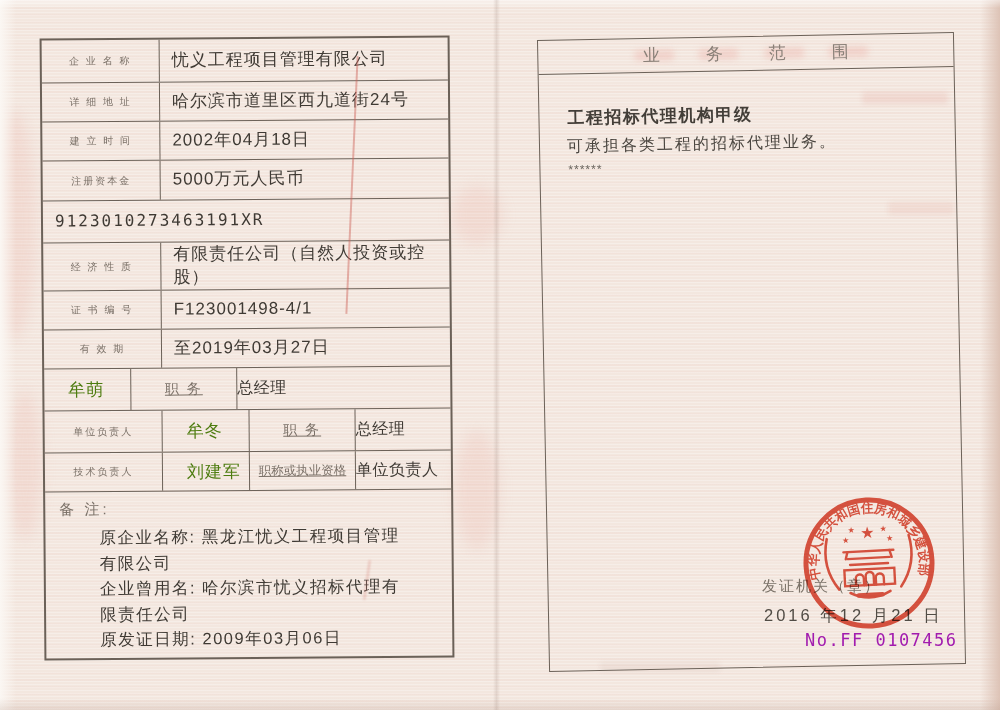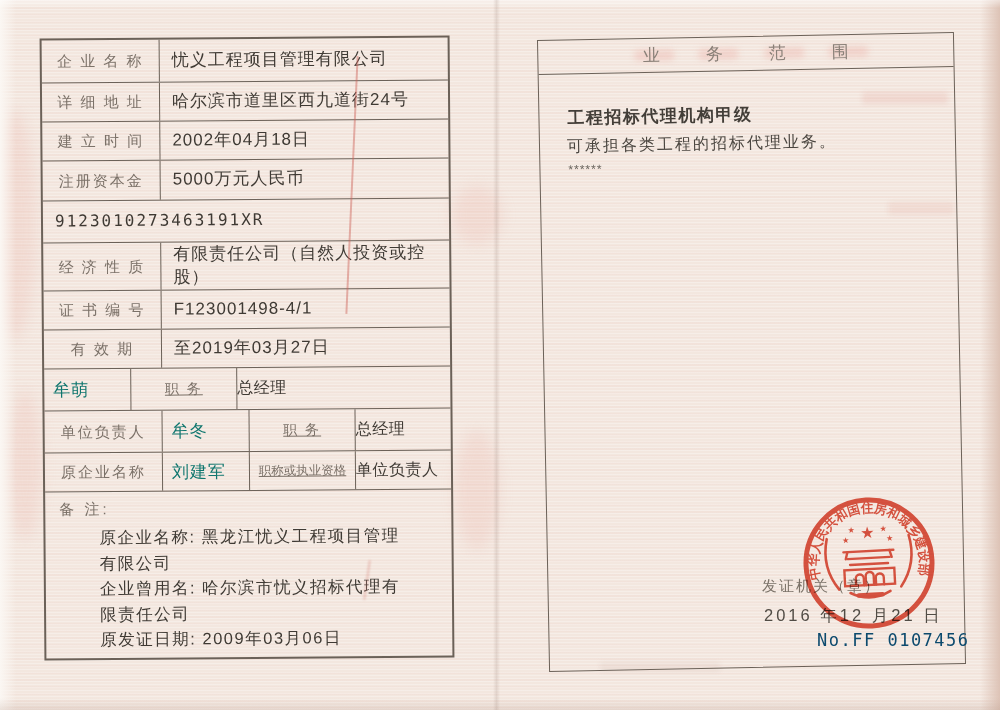--- a/index.html
+++ b/index.html
@@ -38,32 +38,32 @@
     border:2px solid #6b6158;box-sizing:border-box;
     transform:rotate(-0.45deg);
     display:flex;flex-direction:column;
   }
   .trow{display:flex;border-bottom:1.5px solid #6b6158;box-sizing:border-box;flex:0 0 auto;}
   .trow:last-child{border-bottom:none;flex:1 1 auto;}
   .h43{height:43px}.h39{height:39px}.h40{height:40px}.h42{height:42px}.h48{height:48px}
   .lblc{
     width:118px;flex:0 0 118px;border-right:1.5px solid #6b6158;box-sizing:border-box;
     display:flex;flex-direction:column;align-items:center;justify-content:center;
-    color:#7b7168;font-size:15px;letter-spacing:2px;line-height:1.15;text-align:center;
+    color:#7b7168;font-size:10px;letter-spacing:2px;line-height:1.15;text-align:center;
   }
   .lblc .sub{font-size:9px;letter-spacing:0;color:#8a8076;margin-top:2px;}
   .lblc.small{font-size:12.5px;letter-spacing:0;}
   .valc{
     flex:1 1 auto;display:flex;align-items:center;box-sizing:border-box;
     padding:2px 10px 2px 12px;color:#3f3a34;font-size:17px;letter-spacing:1px;line-height:1.3;
   }
   .valc.mono{font-family:"DejaVu Sans Mono",monospace;font-size:16px;letter-spacing:2px;}
   .namec{
     width:87px;flex:0 0 87px;border-right:1.5px solid #6b6158;box-sizing:border-box;
-    display:flex;align-items:center;padding-left:9px;color:#0f766e;font-size:17px;letter-spacing:1px;
+    display:flex;align-items:center;padding-left:24px;color:#4d7c0f;font-size:17px;letter-spacing:1px;
   }
   .titlelblc{
     width:106px;flex:0 0 106px;border-right:1.5px solid #6b6158;box-sizing:border-box;
     display:flex;align-items:center;justify-content:center;
     color:#7b7168;font-size:14px;letter-spacing:2px;text-align:center;text-decoration:underline;
   }
   .titlelblc.tight{font-size:12.5px;letter-spacing:0;}
   .titlevalc{flex:1 1 auto;display:flex;align-items:center;
     color:#3f3a34;font-size:16px;letter-spacing:0.5px;}
   .remark{display:block;padding:8px 10px 0 14px;box-sizing:border-box;}
@@ -83,22 +83,22 @@
   }
   .hsm{position:absolute;top:11px;height:11px;width:40px;border-radius:4px;
     background:rgba(236,170,160,0.35);filter:blur(3px);z-index:-1;}
   .scope-title{position:absolute;left:28px;top:66px;color:#433e38;font-size:17px;
     font-weight:bold;letter-spacing:1.5px;}
   .scope-line{position:absolute;left:27px;top:96px;color:#4a453f;font-size:16px;letter-spacing:2px;}
   .scope-end{position:absolute;left:28px;top:122px;color:#6a645d;font-size:12px;letter-spacing:1px;}
 
   .issuer{position:absolute;left:762px;top:577px;z-index:4;color:#7b7268;font-size:15px;letter-spacing:2px;}
   .idate{position:absolute;left:764px;top:605px;z-index:4;color:#514c45;font-size:16.5px;letter-spacing:3px;}
-  .serial{position:absolute;left:805px;top:630px;z-index:4;color:#0c4a6e;font-size:17px;
-    font-family:"DejaVu Sans Mono",monospace;letter-spacing:1.5px;margin-left:12px;}
+  .serial{position:absolute;left:805px;top:630px;z-index:4;color:#a21caf;font-size:17px;
+    font-family:"DejaVu Sans Mono",monospace;letter-spacing:1.5px;}
 
   .seal{position:absolute;left:797px;top:491px;width:144px;height:144px;z-index:5;
     mix-blend-mode:multiply;opacity:0.92;transform:rotate(-3deg);}
 
   
   .bleed{position:absolute;border-radius:3px;filter:blur(2.5px);z-index:2;pointer-events:none;}
 </style>
 </head>
 <body>
 
@@ -168,21 +168,21 @@
   </div>
 
   <div class="trow h42">
     <div class="lblc">单位负责人</div>
     <div class="namec">牟冬</div>
     <div class="titlelblc">职  务</div>
     <div class="titlevalc">总经理</div>
   </div>
 
   <div class="trow h39">
-    <div class="lblc">原企业名称</div>
+    <div class="lblc">技术负责人</div>
     <div class="namec">刘建军</div>
     <div class="titlelblc tight">职称或执业资格</div>
     <div class="titlevalc">单位负责人</div>
   </div>
 
   <div class="trow remark">
     <div class="rl">备  注:</div>
     <div class="rline">原企业名称: 黑龙江忧义工程项目管理</div>
     <div class="rline">有限公司</div>
     <div class="rline">企业曾用名: 哈尔滨市忧义招标代理有</div>

